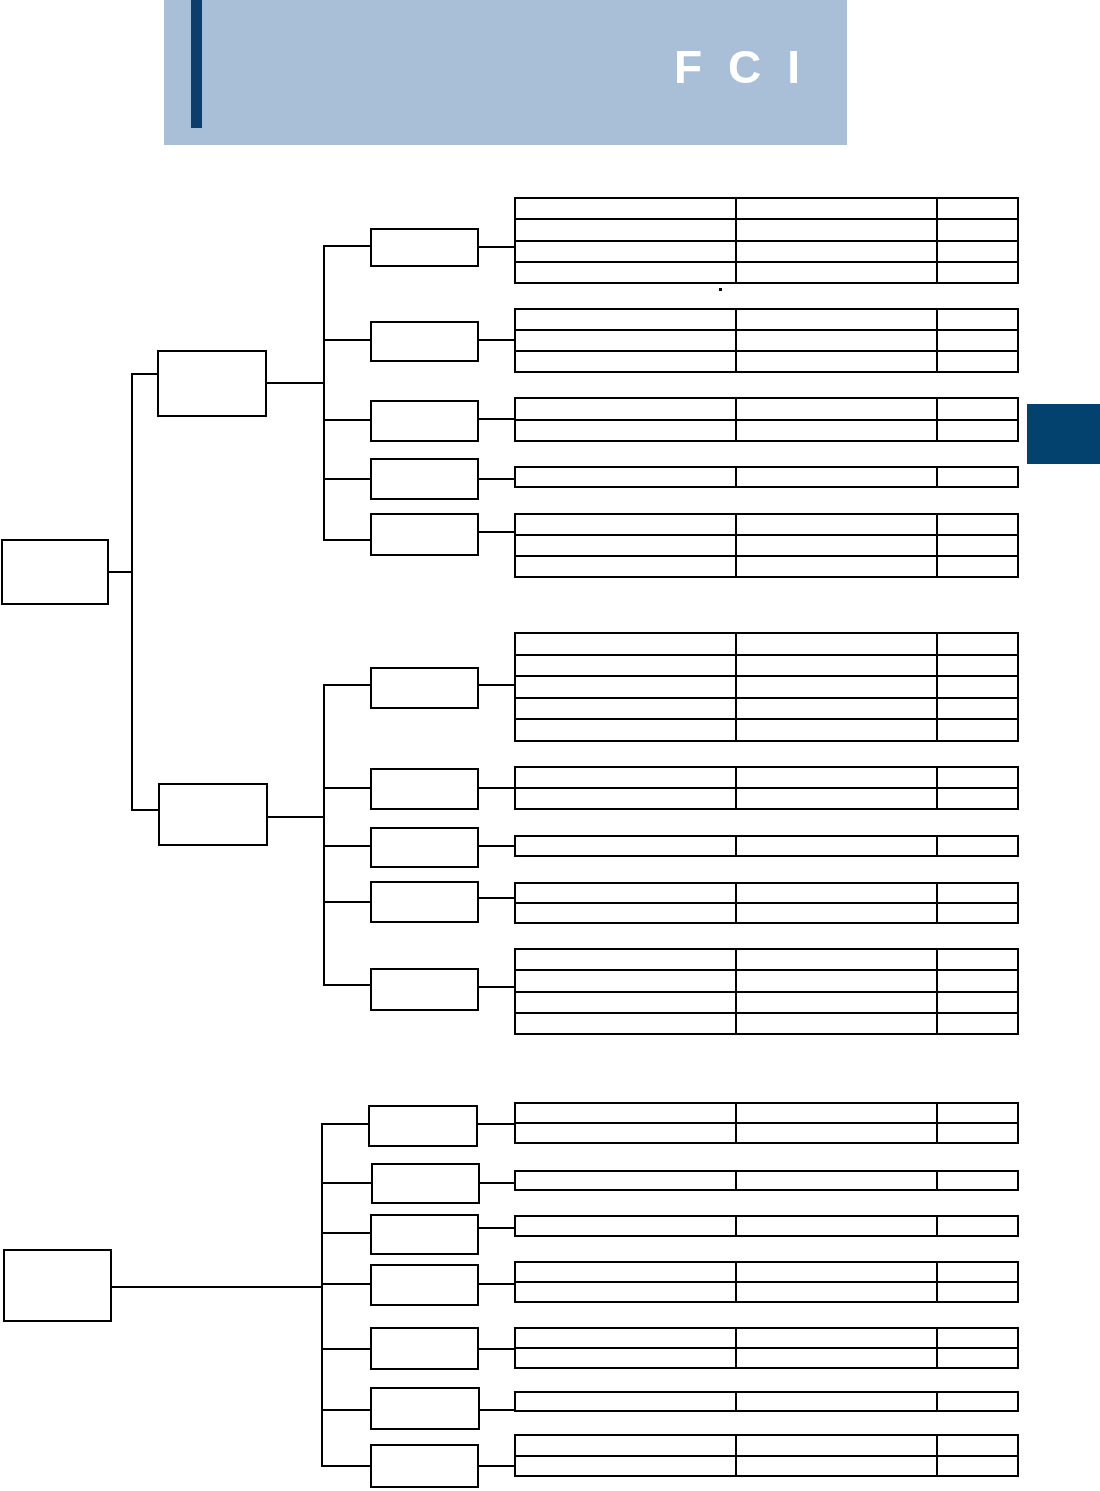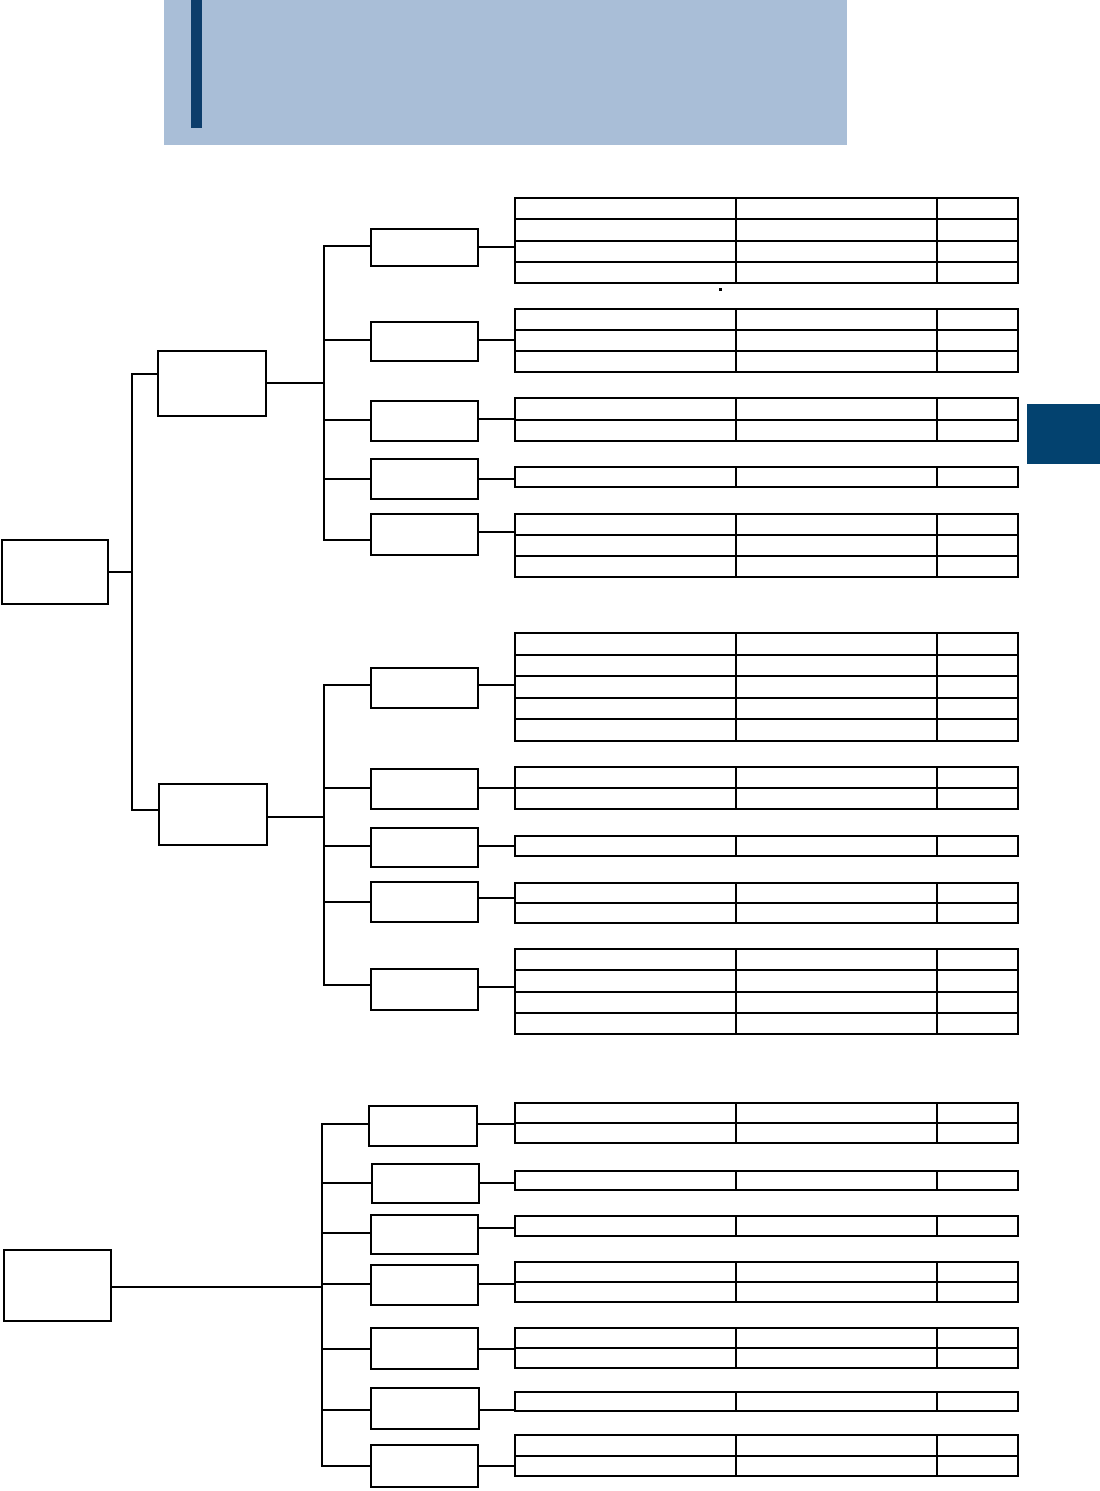--- a/index.html
+++ b/index.html
@@ -19,20 +19,21 @@
   .dcell{box-sizing:border-box;border-right:2px solid #000;height:100%;}
   .dcell:last-child{border-right:none;flex:1;}
   .dot{position:absolute;background:#000;}
 </style>
 </head>
 <body>
 
 <div class="page">
   <div class="banner" id="banner" style="background: rgb(169, 190, 215);">
     <div class="accent-bar" id="accentBar" style="background: rgb(12, 61, 107);"></div>
+    <div class="logo">FCI</div>
   </div>
   <div class="side-tab" id="sideTab" style="background: rgb(3, 66, 111);"></div>
   <div id="diagram">
       <div class="cline" style="left: 109px; top: 571px; width: 23px; height: 2px;"></div>
       <div class="cline" style="left: 131px; top: 373px; width: 2px; height: 438px;"></div>
       <div class="cline" style="left: 132px; top: 373px; width: 25px; height: 2px;"></div>
       <div class="cline" style="left: 132px; top: 809px; width: 26px; height: 2px;"></div>
       <div class="cline" style="left: 267px; top: 382px; width: 57px; height: 2px;"></div>
       <div class="cline" style="left: 323px; top: 245px; width: 2px; height: 296px;"></div>
       <div class="cline" style="left: 324px; top: 245px; width: 46px; height: 2px;"></div>

